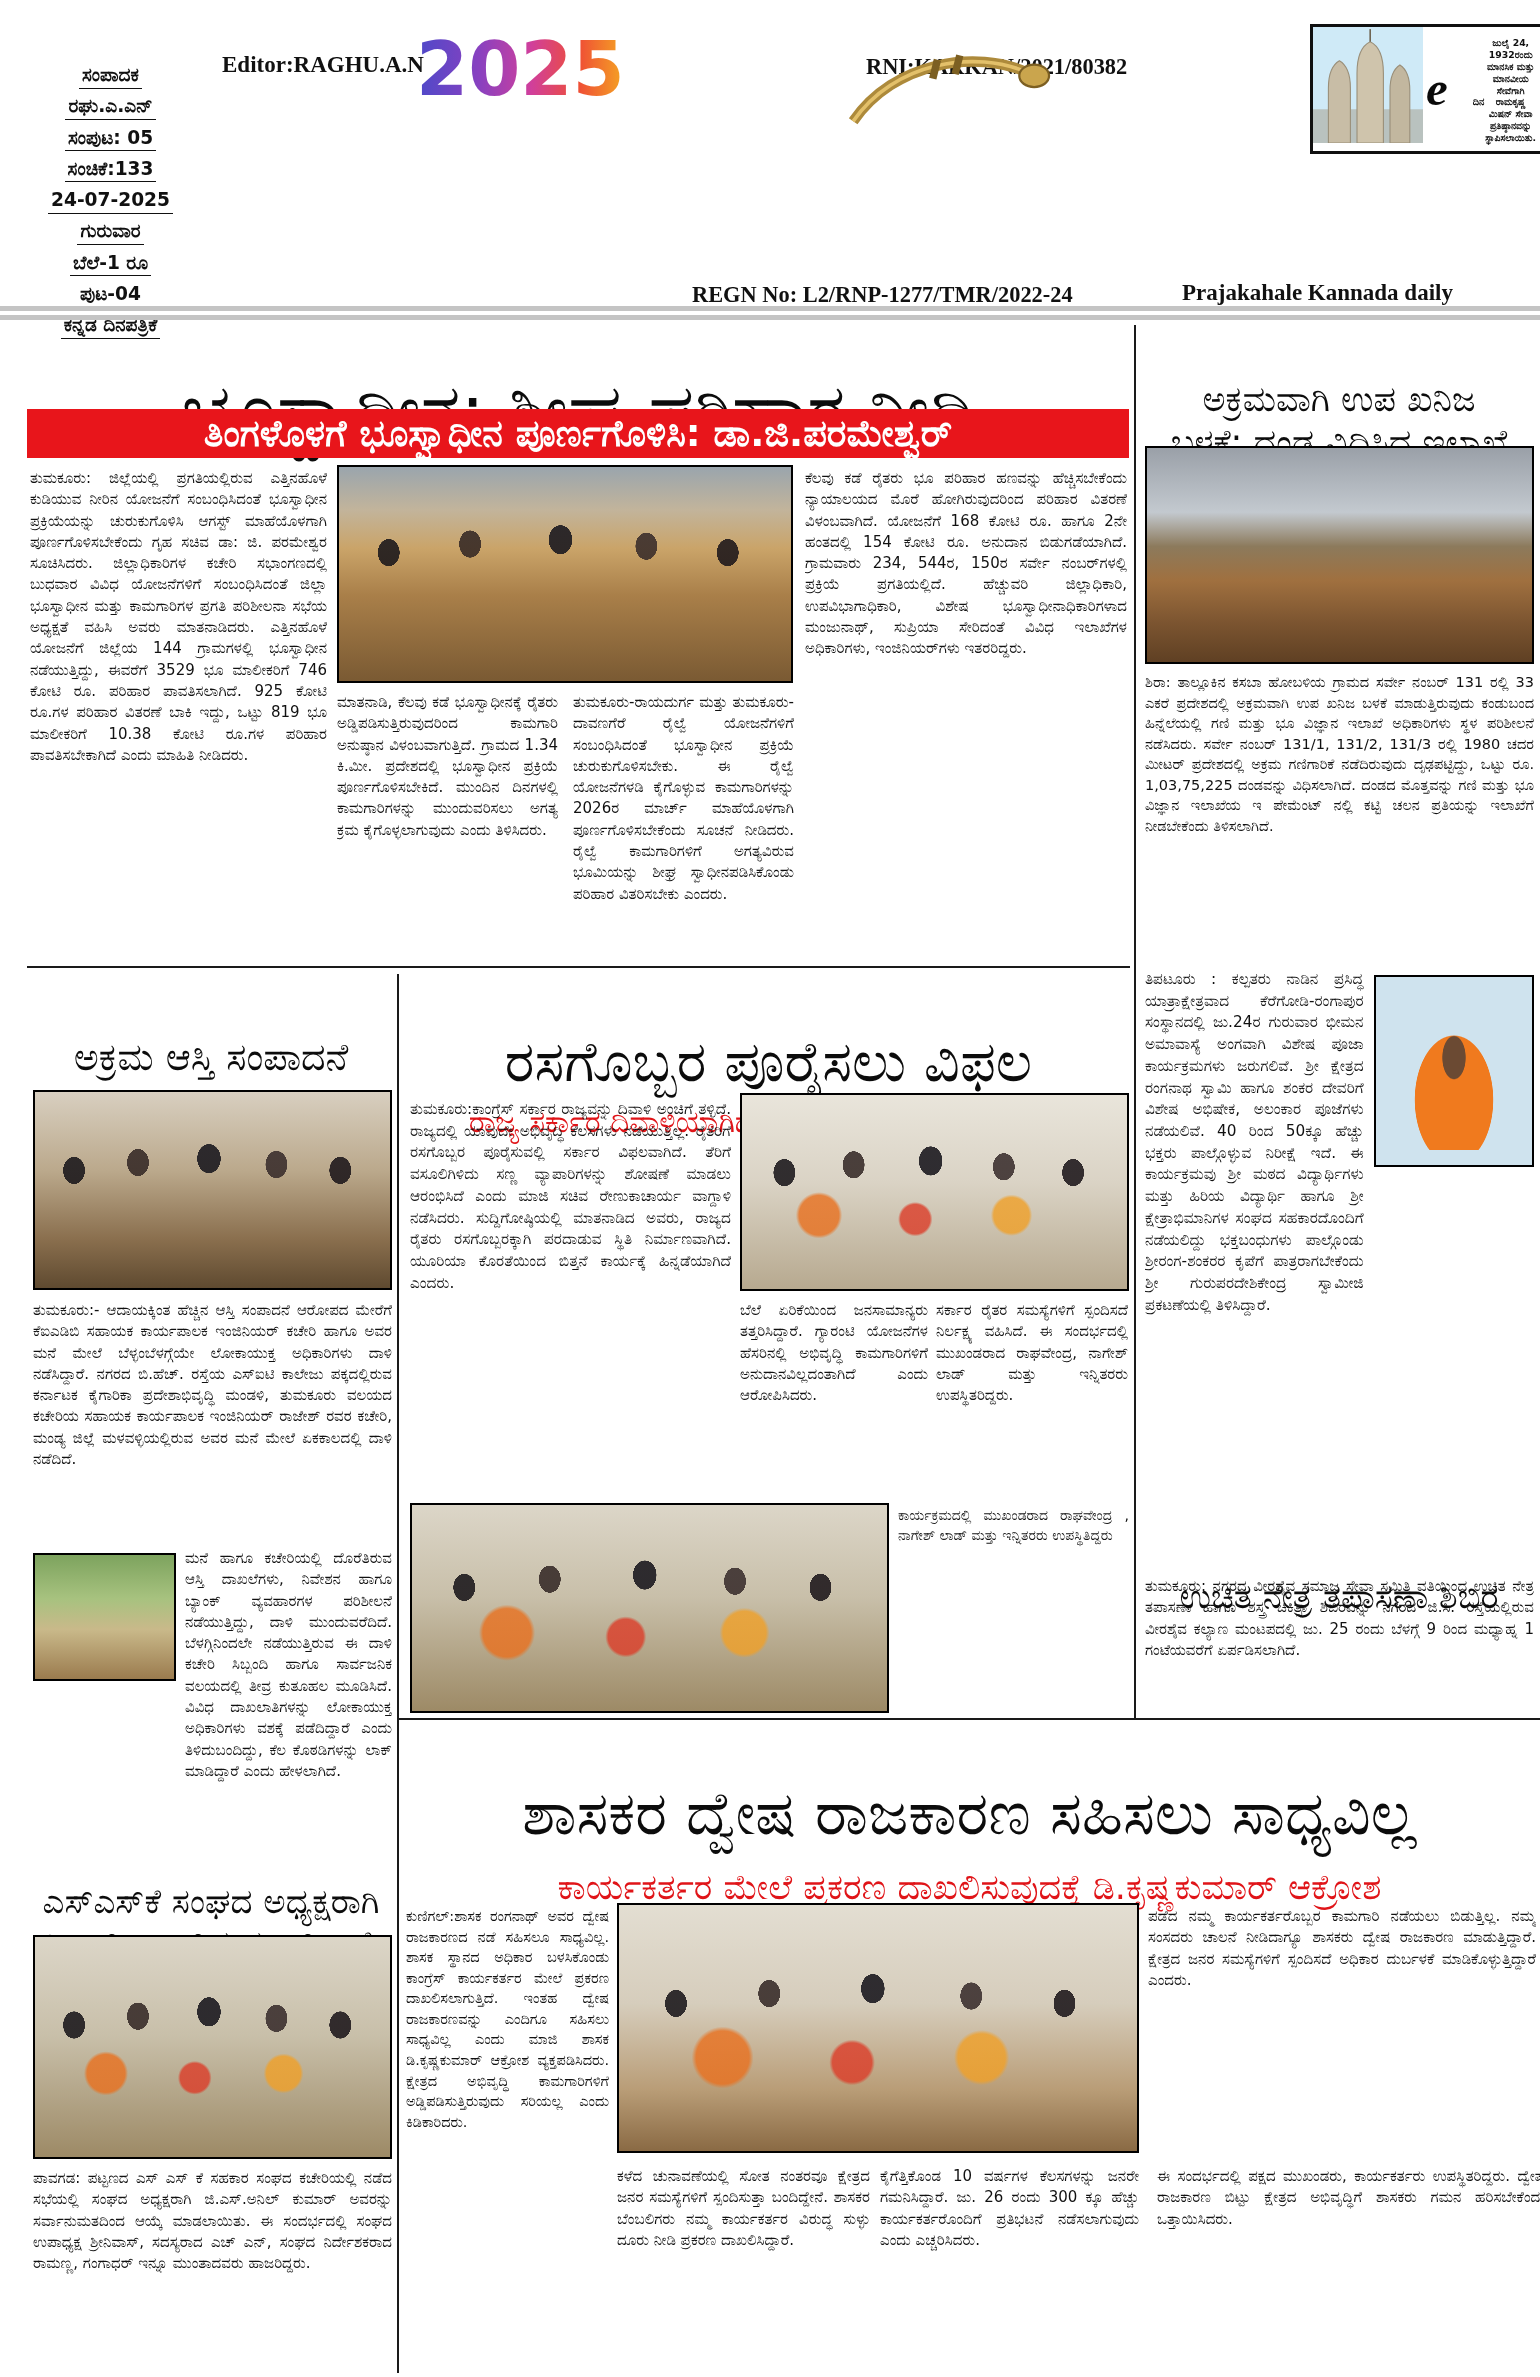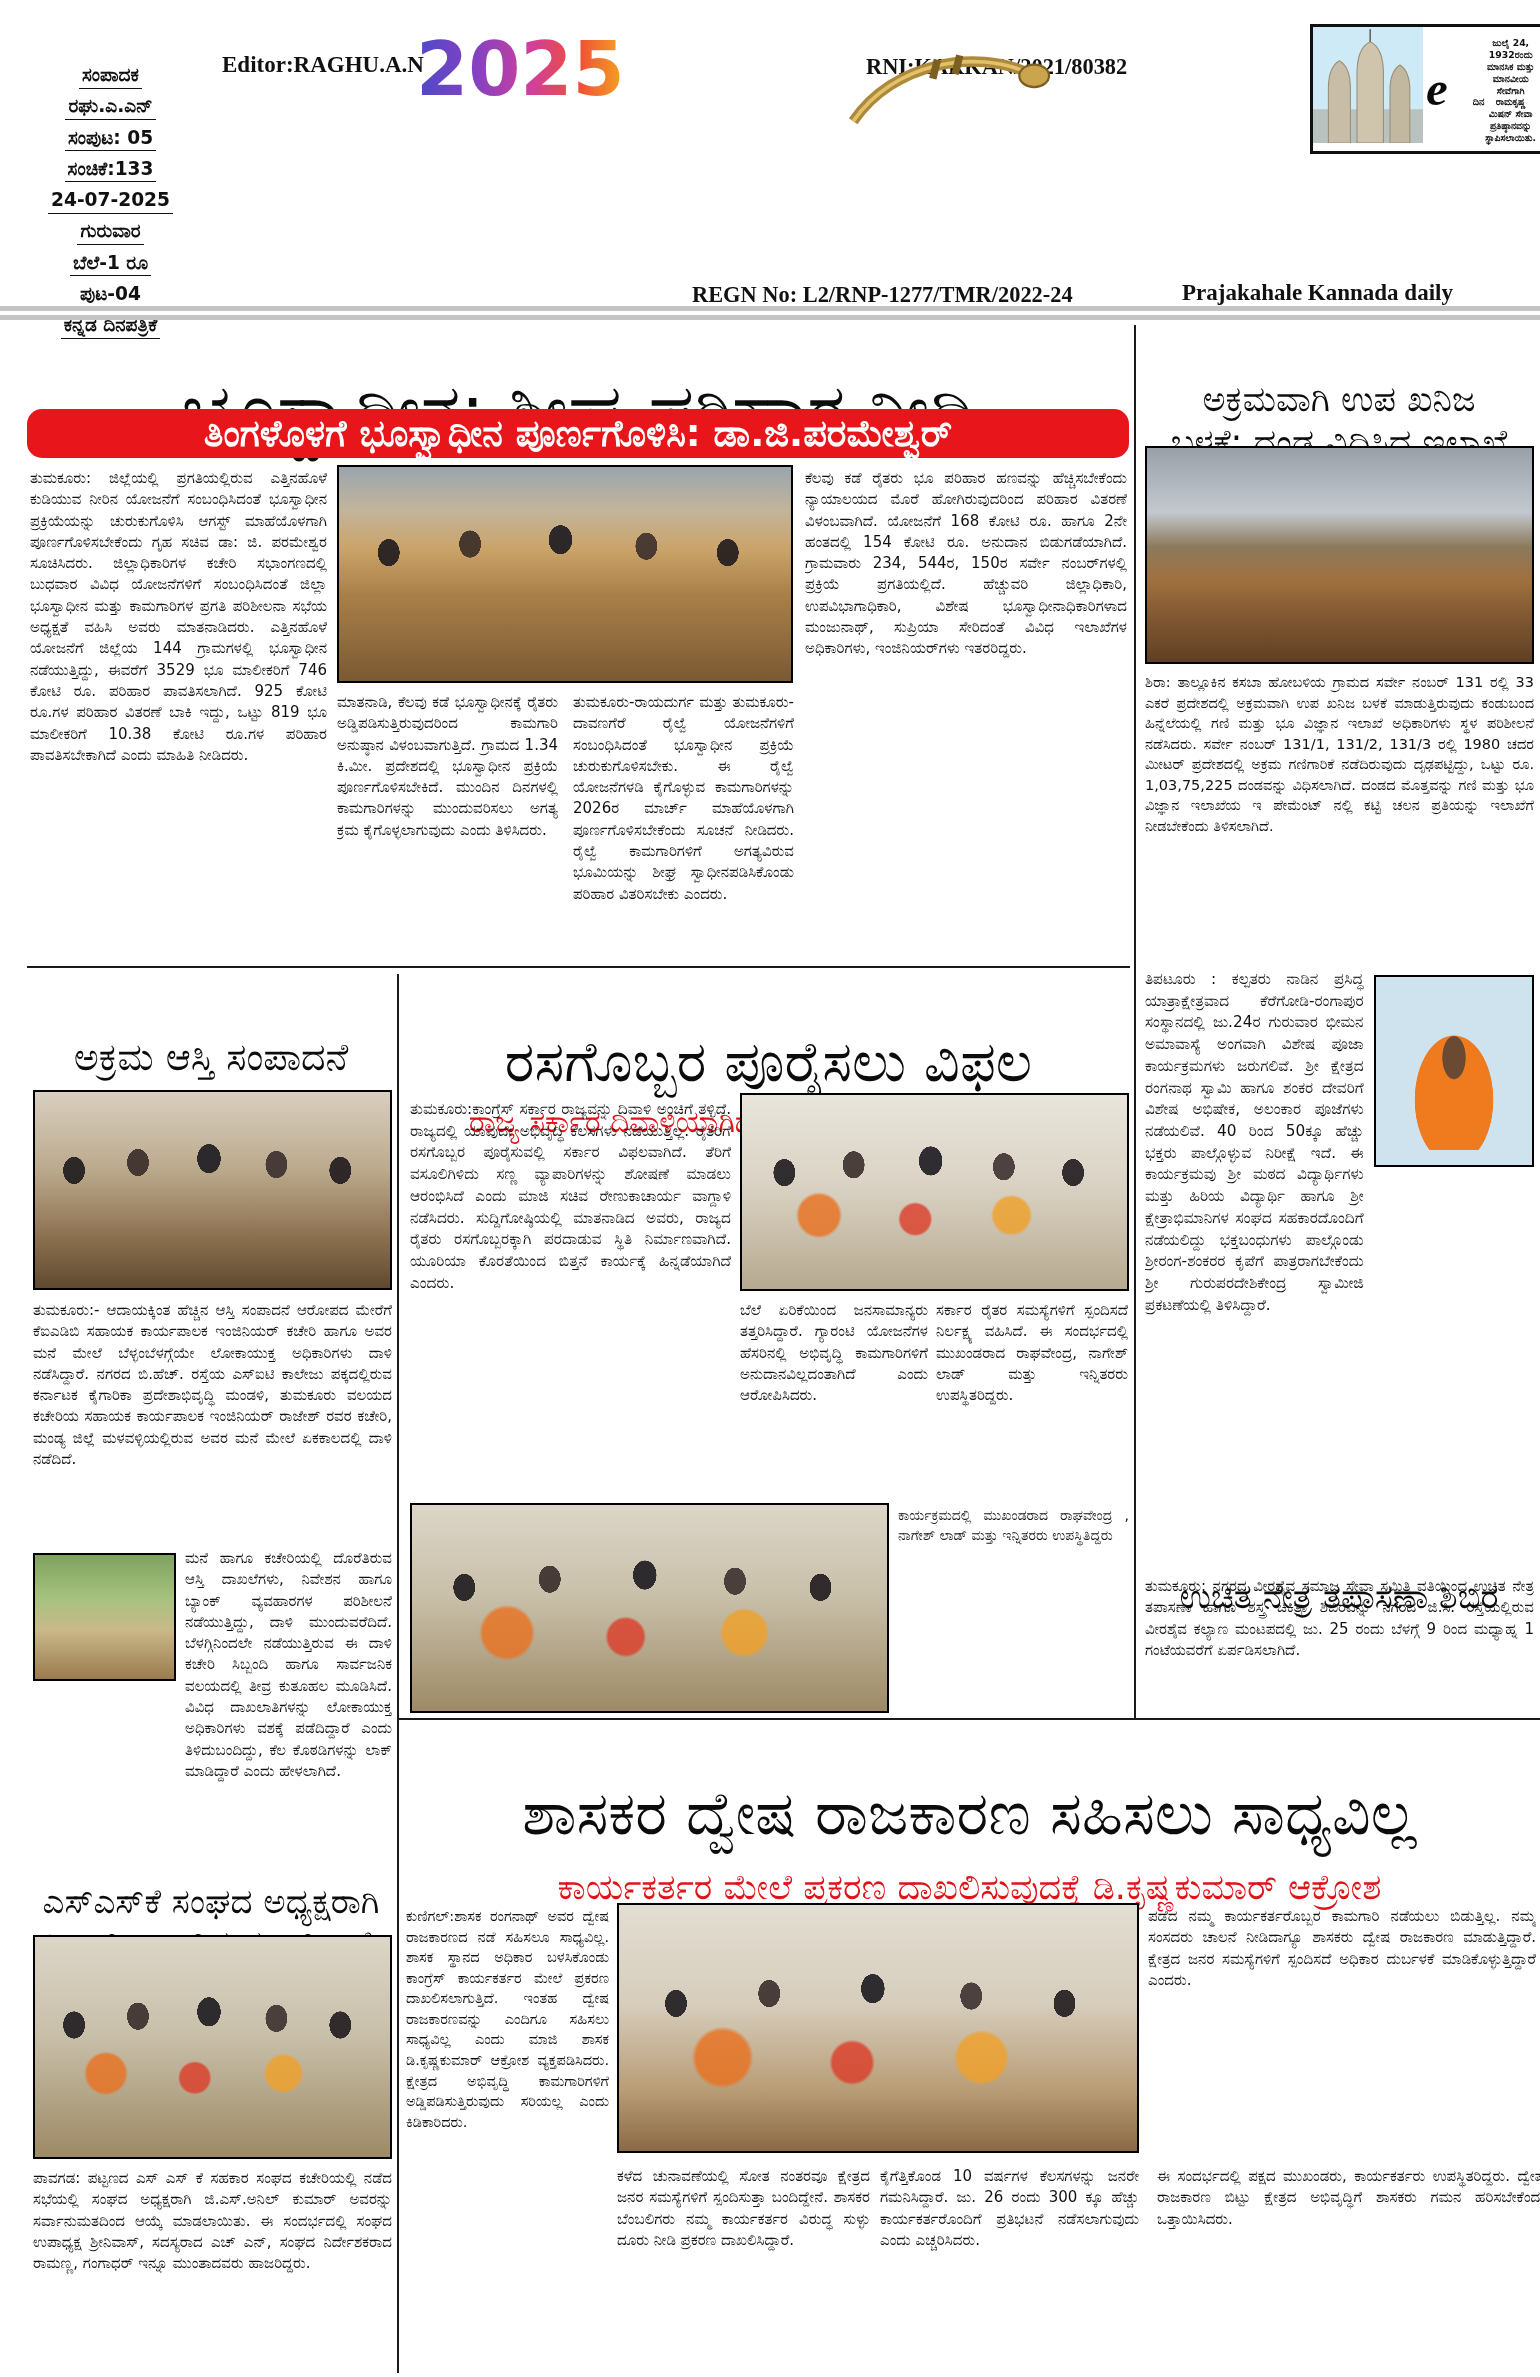--- a/index.html
+++ b/index.html
@@ -2,21 +2,21 @@
 <html style="font-size:12px"><head>
 <meta charset="utf-8">
 <style>
   html,body{margin:0;padding:0;background:#e9e9e9;}
   .page{position:relative;width:1541px;height:2377px;background:#ffffff;margin:0 auto;
         font-family:"DejaVu Sans","Liberation Sans",sans-serif;color:#111;overflow:hidden;}
   .abs{position:absolute;}
   .body-txt{font-size:15px;line-height:1.42;text-align:justify;overflow:hidden;word-break:break-word;}
   .hl{font-weight:normal;color:#0c0c0c;text-align:center;margin-top:48px;}
   .red-txt{color:#e01418;}
-  .banner{background:#e8151b;color:#ffffff;font-weight:bold;text-align:center;border-radius:15px;}
+  .banner{background:#e8151b;color:#ffffff;font-weight:bold;text-align:center;}
   .rule{background:#c4c4c4;}
   .bline{background:#1a1a1a;}
   .ph{position:absolute;border:2.2px solid #000;box-sizing:border-box;overflow:hidden;}
   .ph-meeting{background:linear-gradient(180deg,#9aa5ad 0%,#c2b49b 20%,#caa469 38%,#a97f49 60%,#7a5a33 100%);}
   .ph-mine{background:linear-gradient(180deg,#9aa0a8 0%,#c3c9cf 30%,#8c7a5c 46%,#a0703f 62%,#7b5430 82%,#5f4023 100%);}
   .ph-raid{background:linear-gradient(180deg,#d8cfc0 0%,#bba98c 40%,#8a6f4e 75%,#5f4a30 100%);}
   .ph-white{background:linear-gradient(180deg,#e9e5db 0%,#dad3c5 45%,#b7a98f 100%);}
   .ph-garland{background:linear-gradient(180deg,#dcd6c8 0%,#c8bfa9 45%,#9d8a66 100%);}
   .ph-lamp{background:linear-gradient(180deg,#e3ded2 0%,#d6cdbc 40%,#b99d77 75%,#8a6a44 100%);}
   .ph-outdoor{background:linear-gradient(180deg,#7da35e 0%,#a7c27f 35%,#c9b98a 60%,#9b7b4e 100%);}

